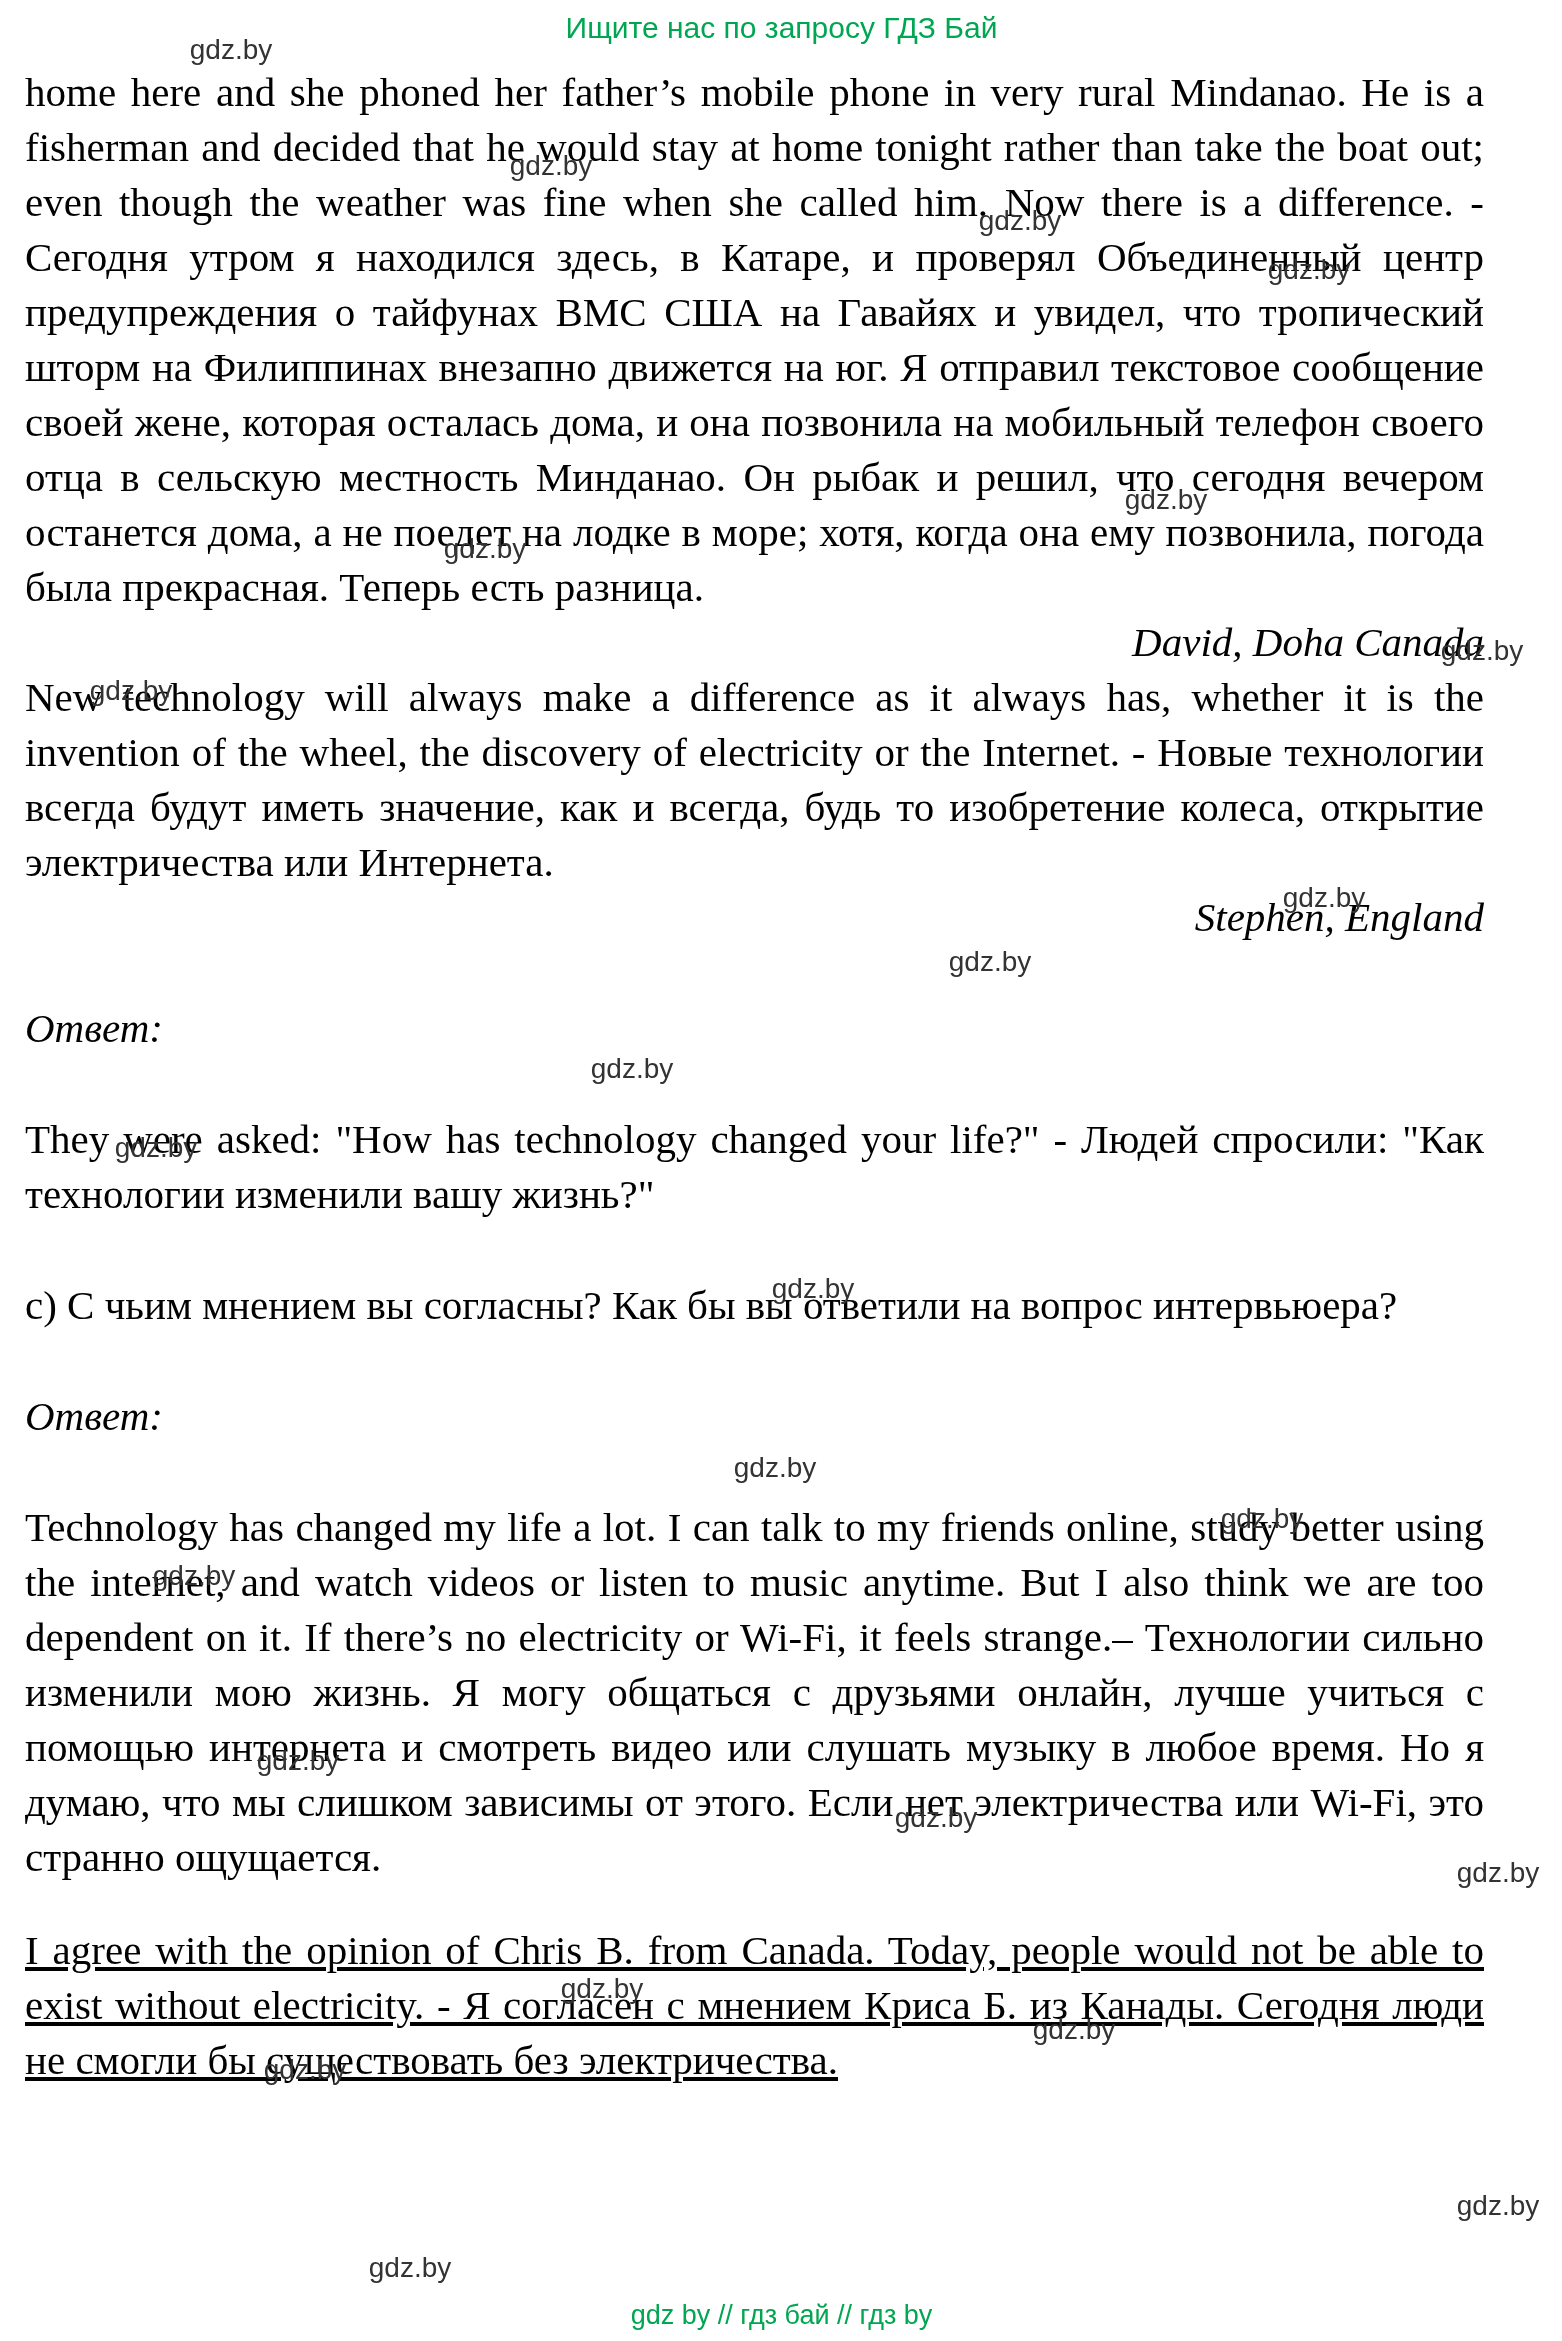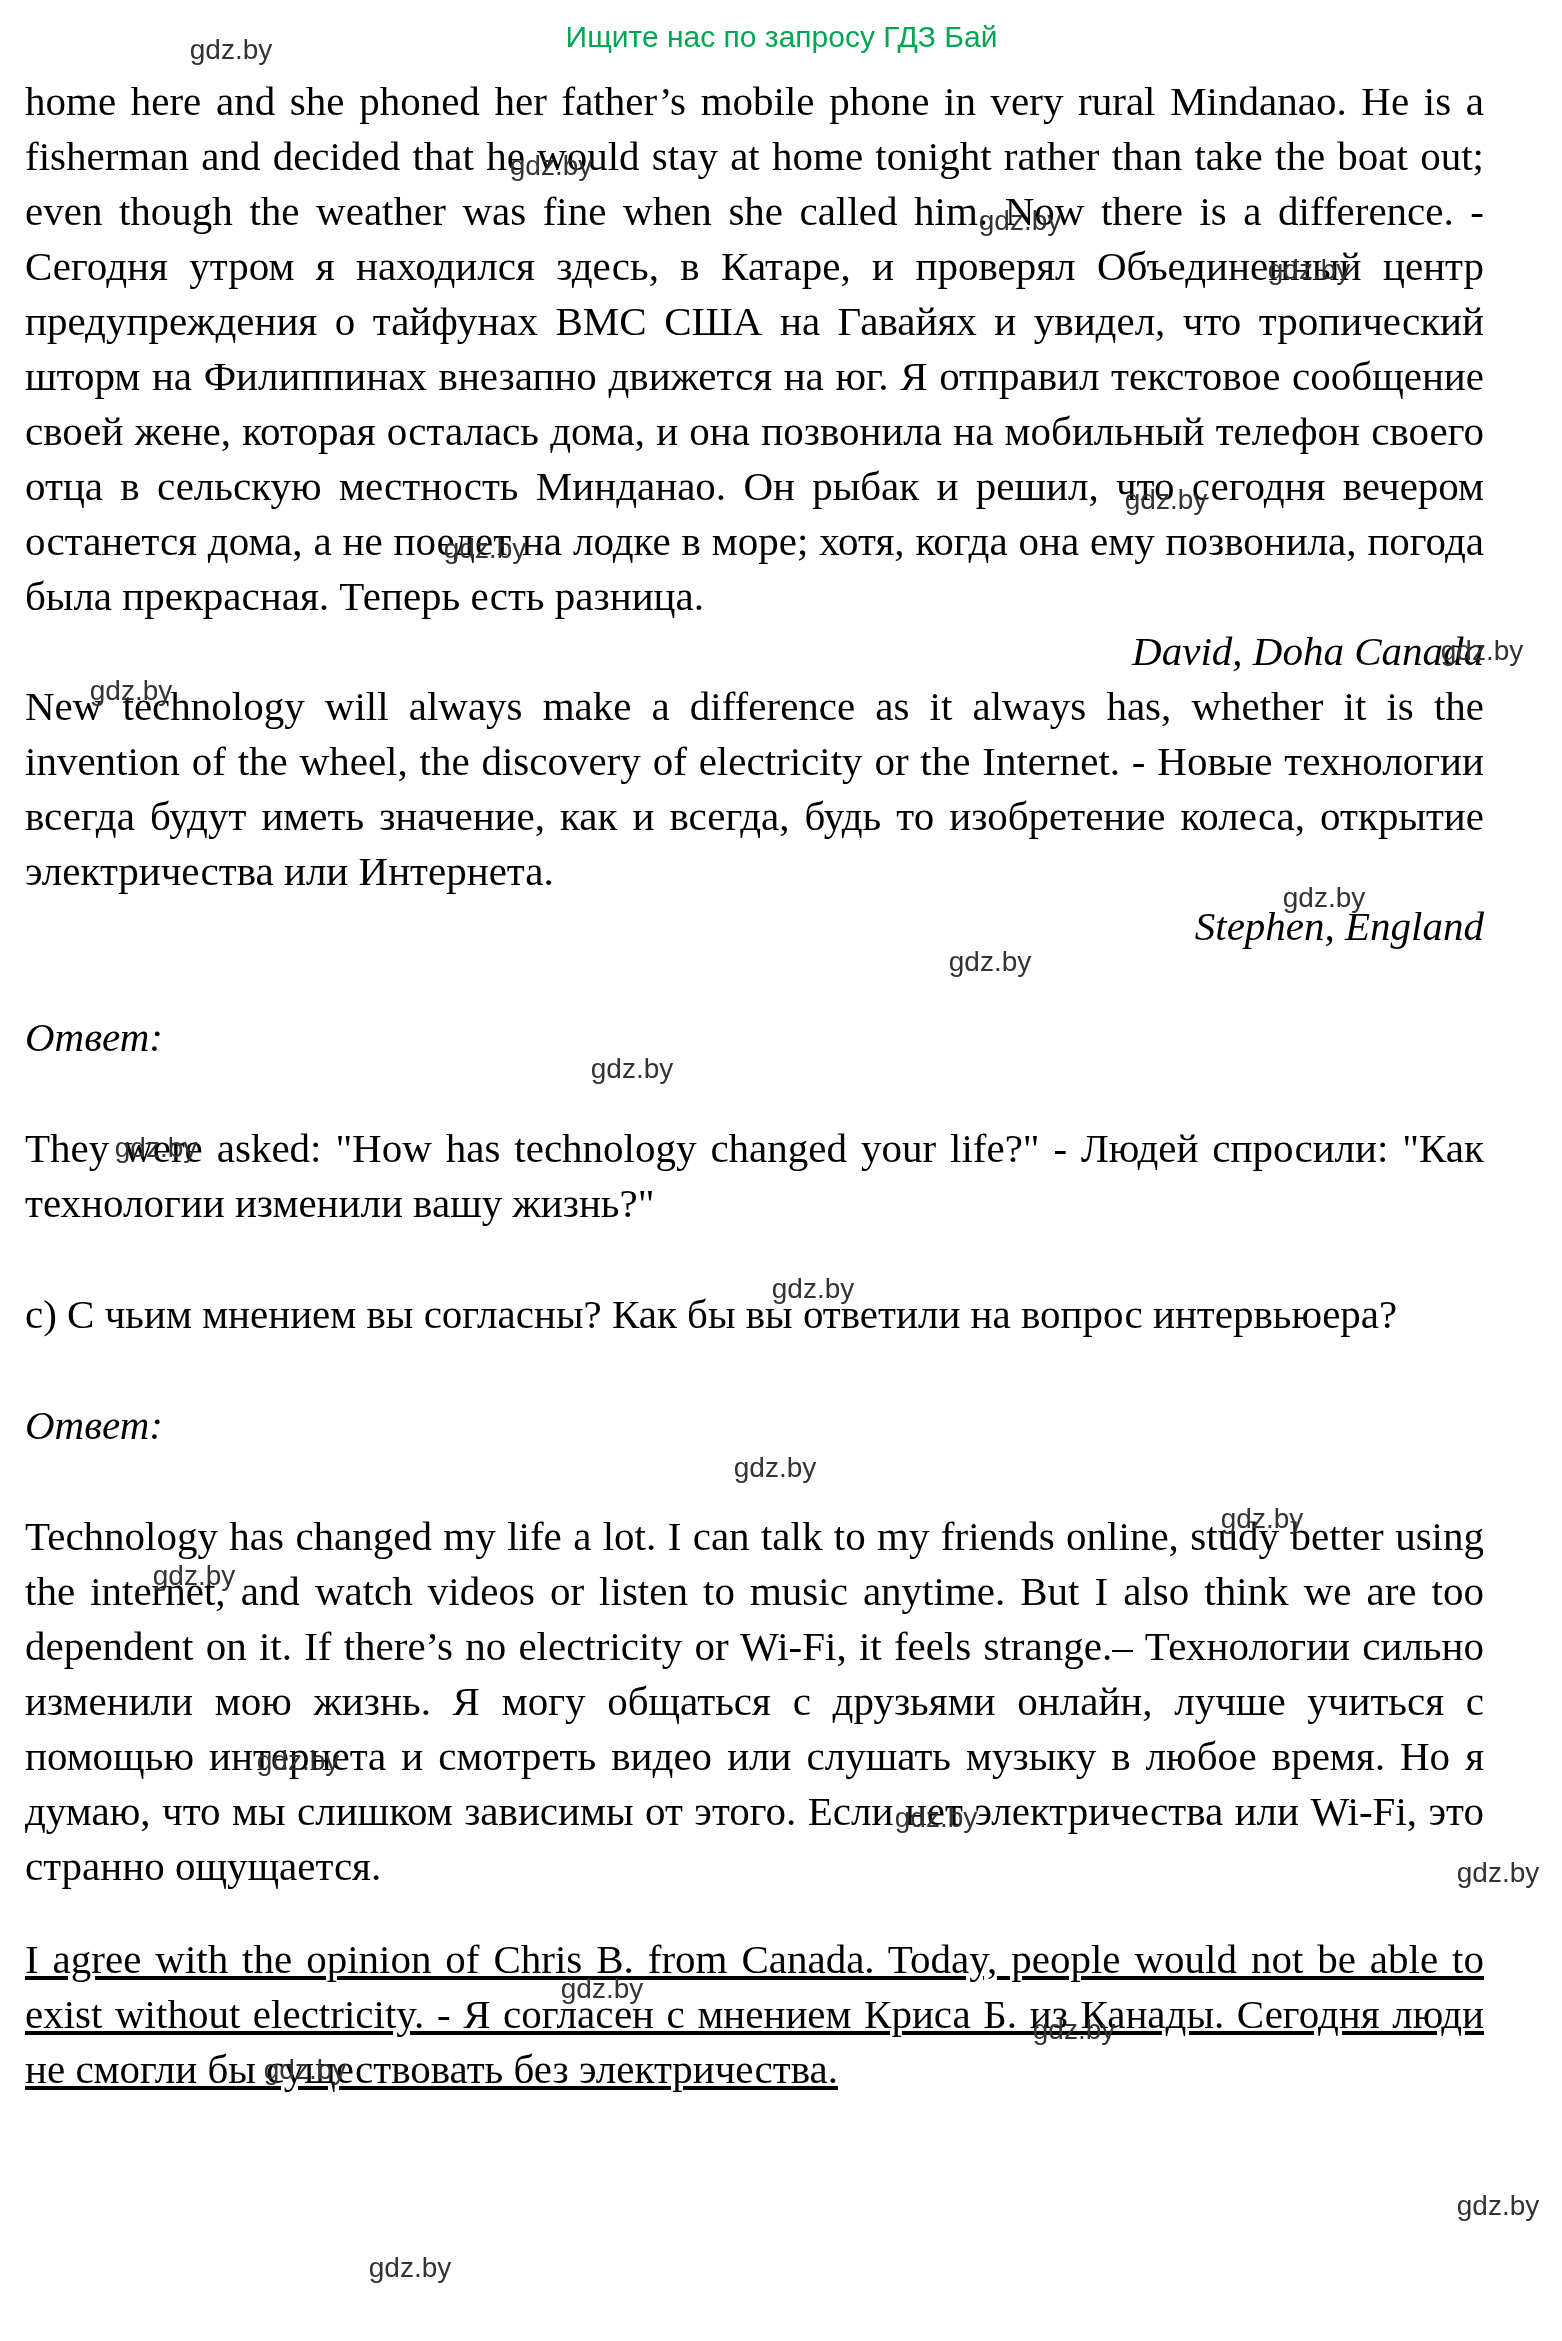--- a/index.html
+++ b/index.html
@@ -13,21 +13,21 @@
     font-family: "Liberation Serif", serif;
     color: #000000;
   }
   .banner {
     font-family: "Liberation Sans", sans-serif;
     color: var(--accent, #00A651);
     text-align: center;
     white-space: nowrap;
   }
   .banner.top {
-    padding-top: 19px;
+    padding-top: 10px;
     font-size: 30px;
     line-height: 35px;
   }
   .banner.bottom {
     position: absolute;
     left: 0;
     right: 0;
     bottom: 11.5px;
     font-size: 27px;
     line-height: 31px;
@@ -81,20 +81,21 @@
     <p class="para gap-before">c) С чьим мнением вы согласны? Как бы вы ответили на вопрос интервьюера?</p>
 
     <p class="label gap-before">Ответ:</p>
 
     <p class="para gap-before">Technology has changed my life a lot. I can talk to my friends online, study better using the internet, and watch videos or listen to music anytime. But I also think we are too dependent on it. If there’s no electricity or Wi-Fi, it feels strange.– Технологии сильно изменили мою жизнь. Я могу общаться с друзьями онлайн, лучше учиться с помощью интернета и смотреть видео или слушать музыку в любое время. Но я думаю, что мы слишком зависимы от этого. Если нет электричества или Wi-Fi, это странно ощущается.</p>
 
     <p class="para gap-small">I agree with the opinion of Chris B. from Canada. Today, people would not be able to exist without electricity. - Я согласен с мнением Криса Б. из Канады. Сегодня люди не смогли бы существовать без электричества.</p>
 
   </div>
 
+  <div class="banner bottom">gdz by // гдз бай // гдз by</div>
 
   <div class="wm-layer" id="watermarks">
       <span class="wm" style="left: 231px; top: 38px;">gdz.by</span>
       <span class="wm" style="left: 551px; top: 154px;">gdz.by</span>
       <span class="wm" style="left: 1020px; top: 209px;">gdz.by</span>
       <span class="wm" style="left: 1309px; top: 258px;">gdz.by</span>
       <span class="wm" style="left: 1166px; top: 488px;">gdz.by</span>
       <span class="wm" style="left: 485px; top: 537px;">gdz.by</span>
       <span class="wm" style="left: 1482px; top: 639px;">gdz.by</span>
       <span class="wm" style="left: 131px; top: 679px;">gdz.by</span>

